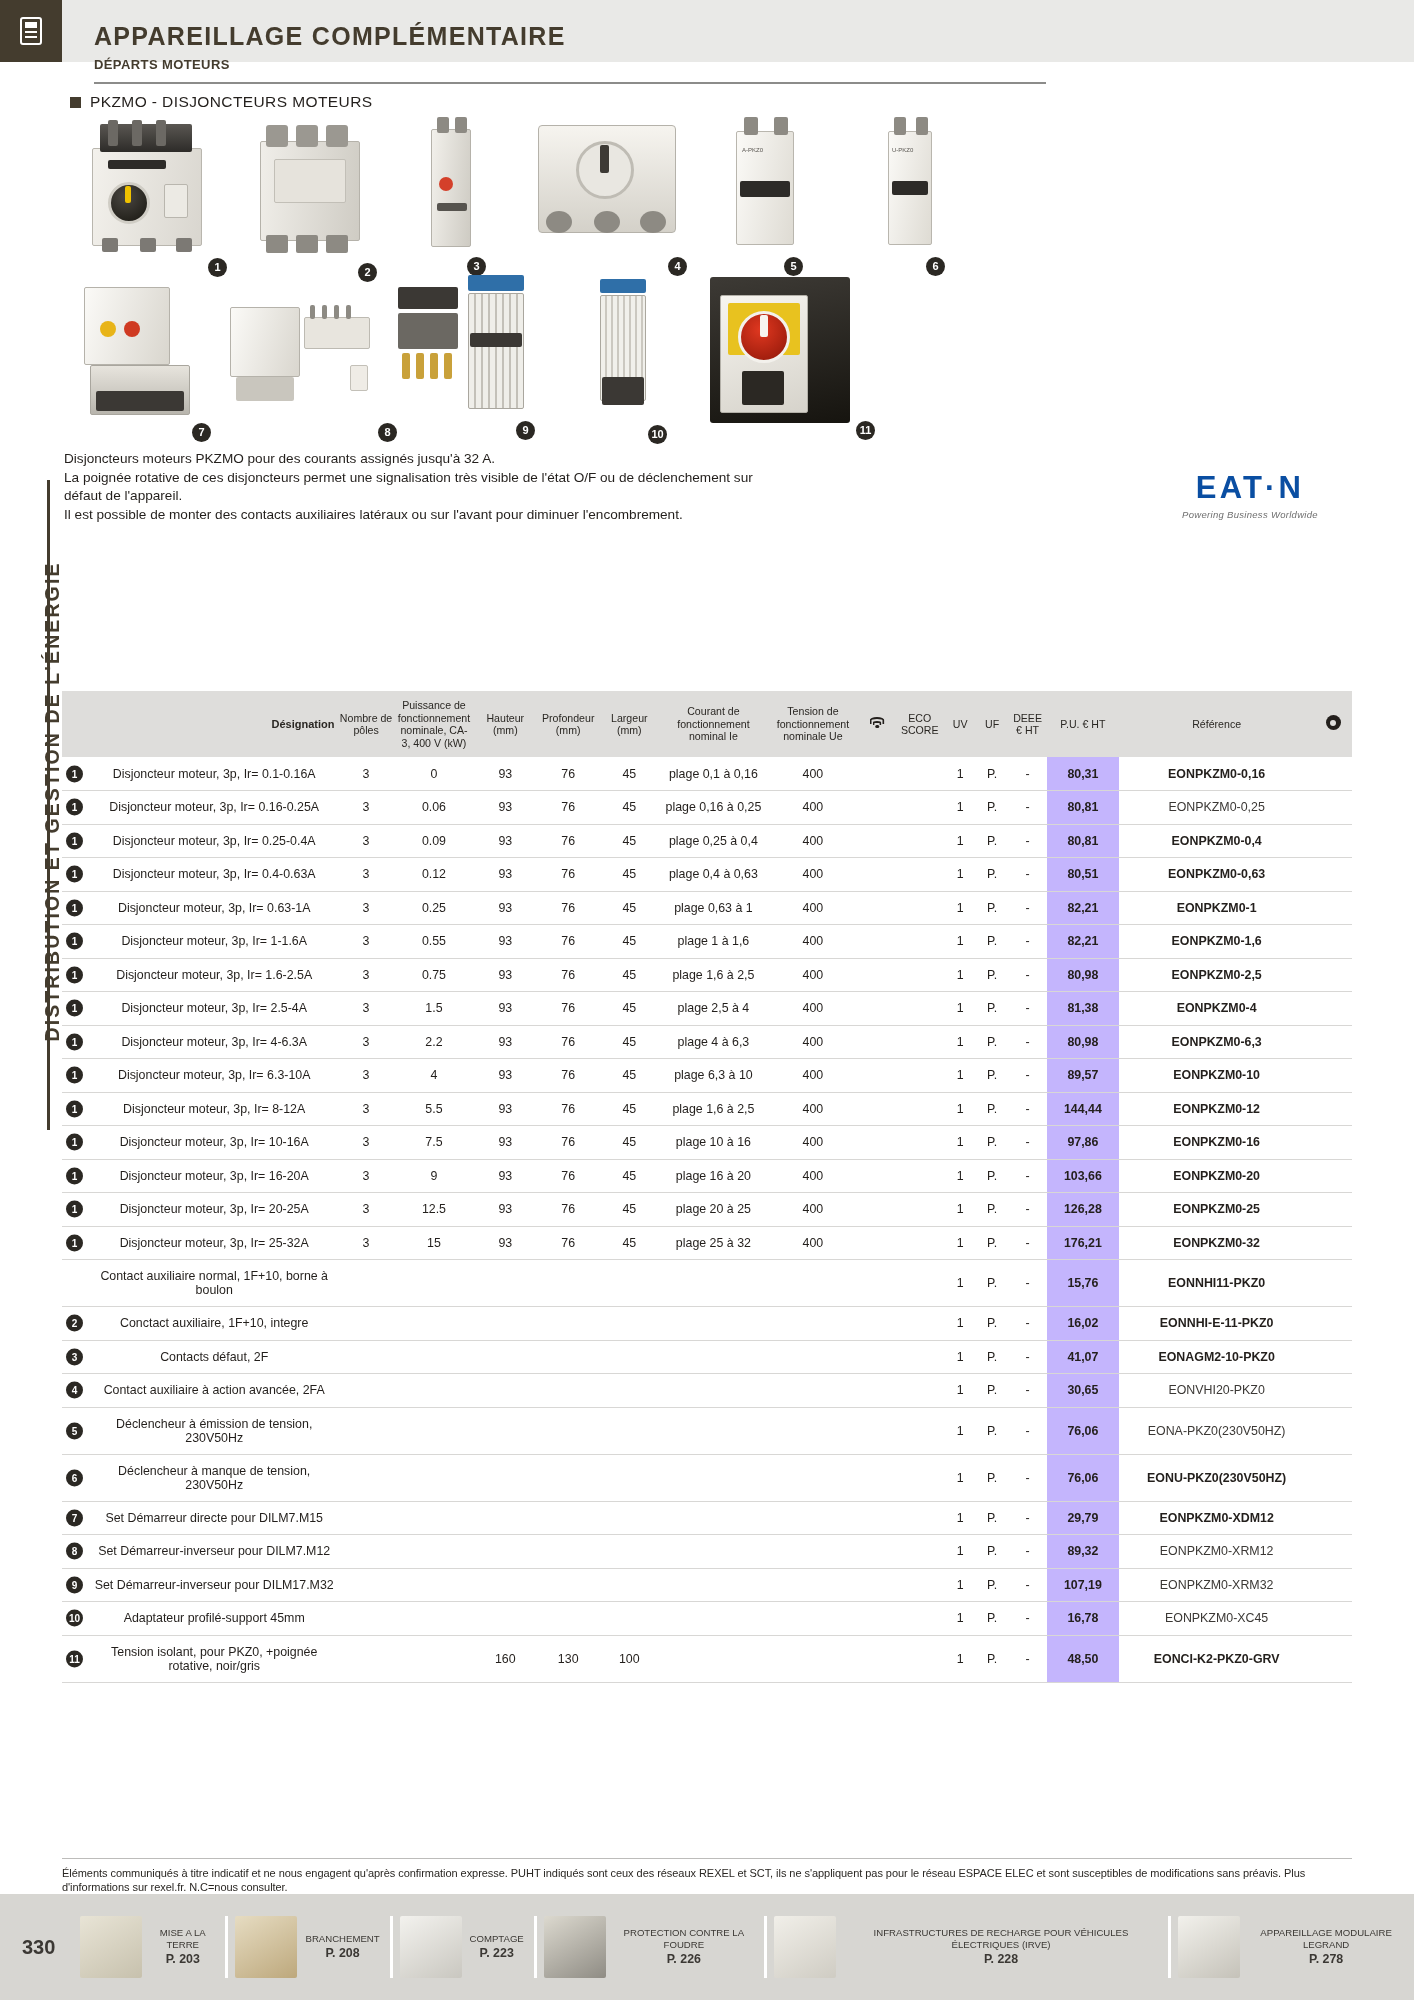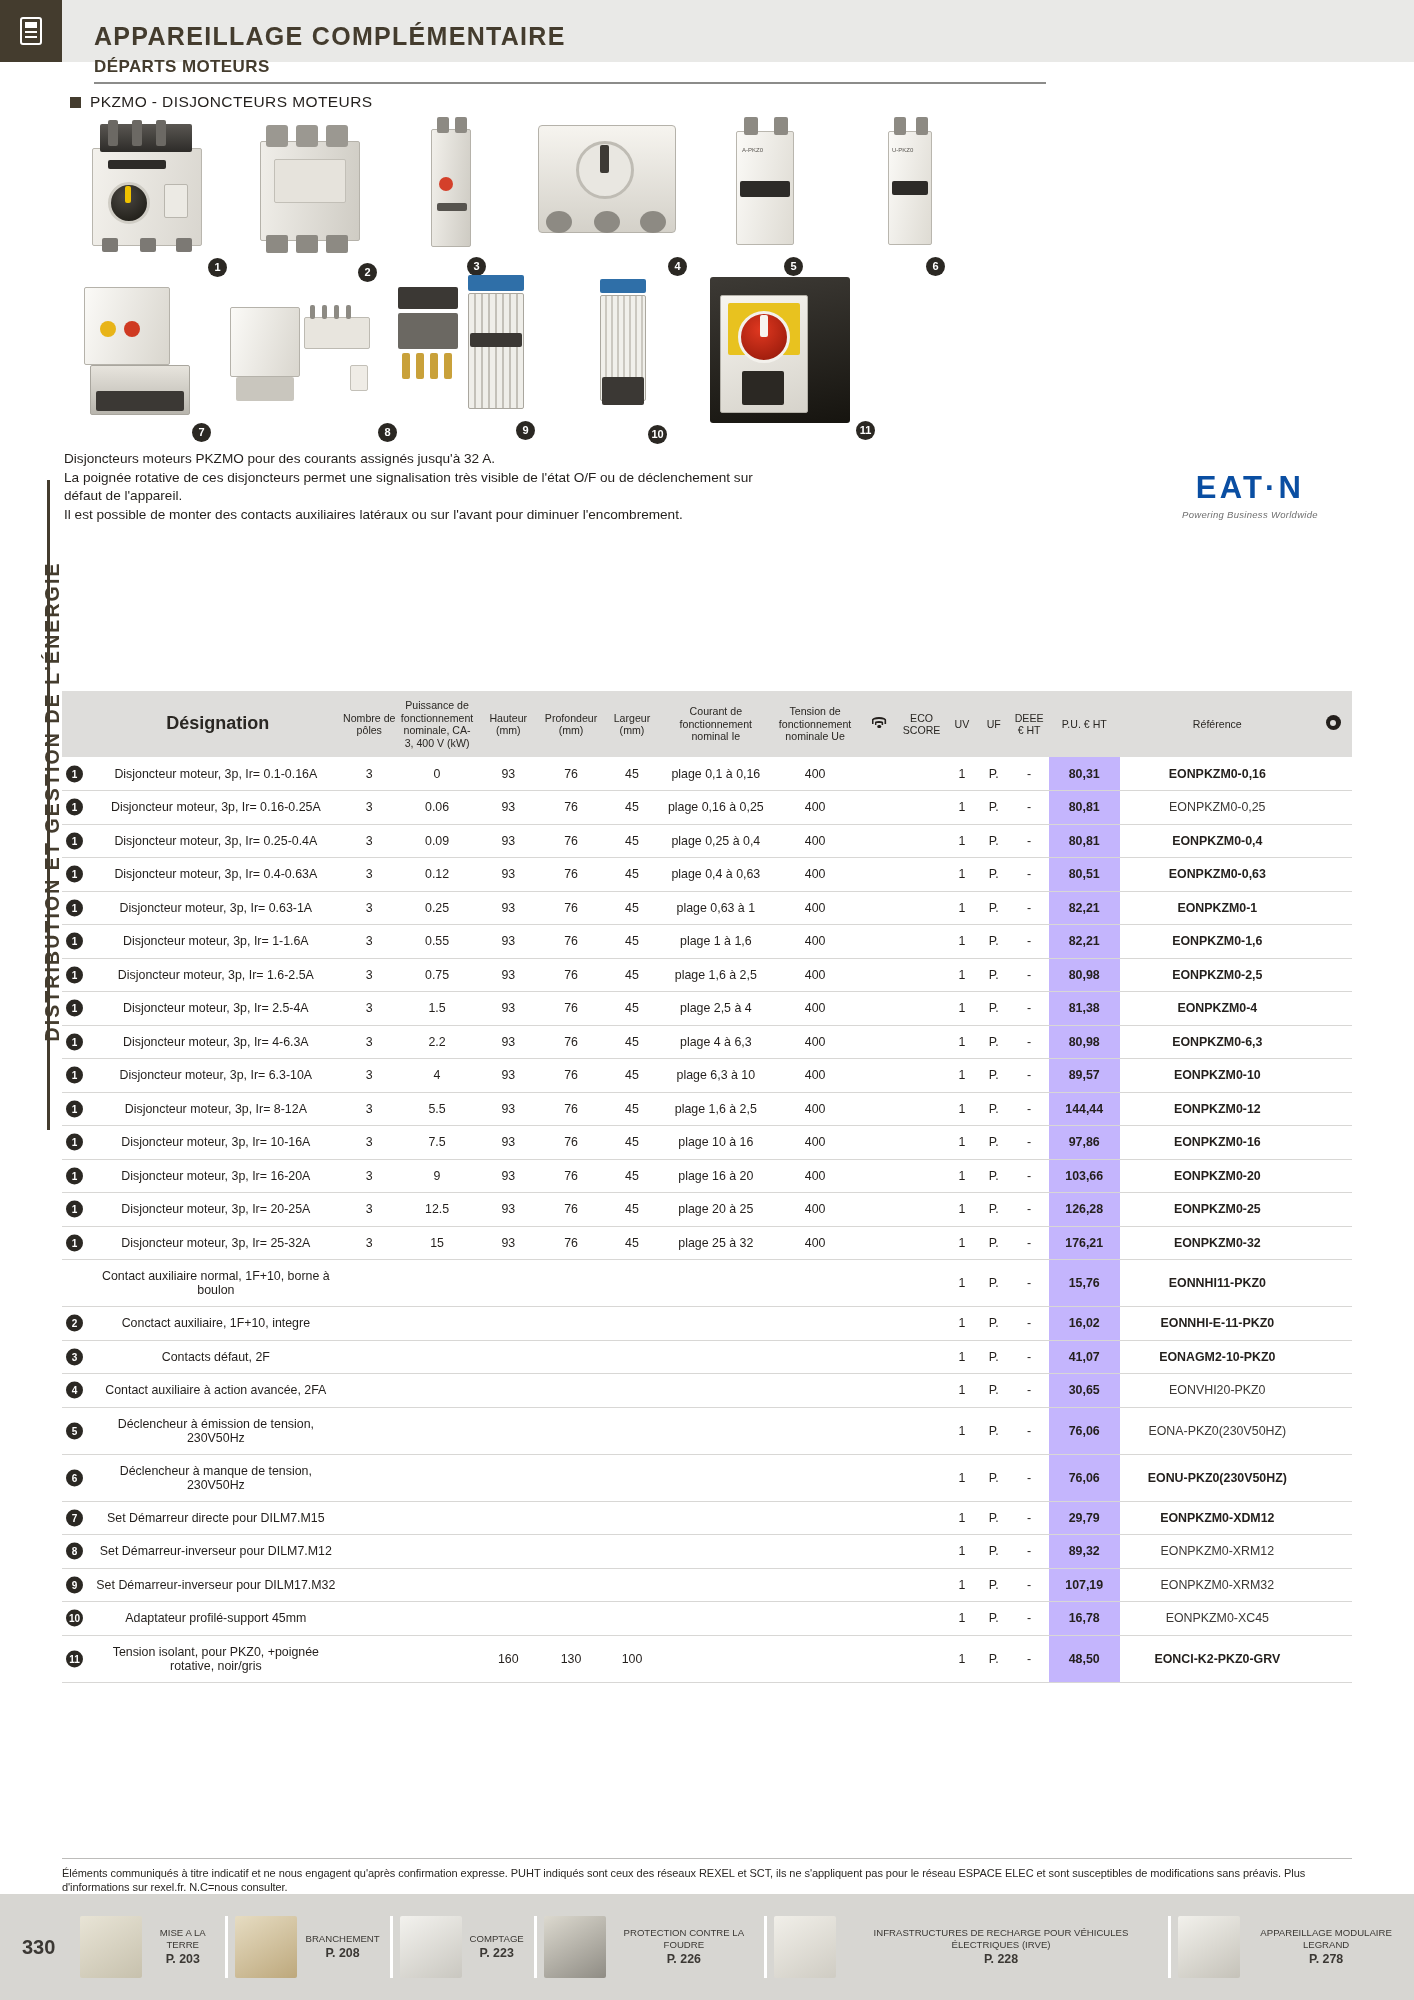--- a/index.html
+++ b/index.html
@@ -51,21 +51,21 @@
   .hdr-band {
     position: absolute; left: 62px; top: 0; width: 1352px; height: 62px;
     background: #e9e9e7;
   }
   .hdr-title {
     position: absolute; left: 94px; top: 22px;
     font-size: 25px; font-weight: 700; letter-spacing: 1.3px; color: #443c2e;
   }
   .sub-title {
     position: absolute; left: 94px; top: 57px;
-    font-size: 17px; font-weight: 700; letter-spacing: 0.4px; color: #443c2e;
+    font-size: 13px; font-weight: 700; letter-spacing: 0.4px; color: #443c2e;
   }
   .sub-rule {
     position: absolute; left: 94px; top: 82px; width: 952px; height: 1.6px;
     background: #8c8c8a;
   }
 
   
   .fam {
     position: absolute; left: 70px; top: 93px;
     display: flex; align-items: center; gap: 9px;
@@ -114,21 +114,21 @@
     background: #dedddb;
     font-weight: 400;
     font-size: 10.6px;
     line-height: 1.18;
     color: #2a2723;
     padding: 7px 2px;
     vertical-align: middle;
     text-align: center;
     height: 66px;
   }
-  .tbl thead th.h-desig { text-align: center; padding-left: 36px; font-size: 18px; font-weight: 700; }
+  .tbl thead th.h-desig { text-align: right; padding-left: 36px; font-size: 11px; font-weight: 700; }
   .tbl tbody td {
     border-bottom: 1px solid #d8d7d5;
     padding: 9px 2px;
     text-align: center;
     vertical-align: middle;
     color: #231f1c;
     font-size: 12.4px;
     height: 33.5px;
   }
   .tbl tbody tr:first-child td { border-top: none; }

